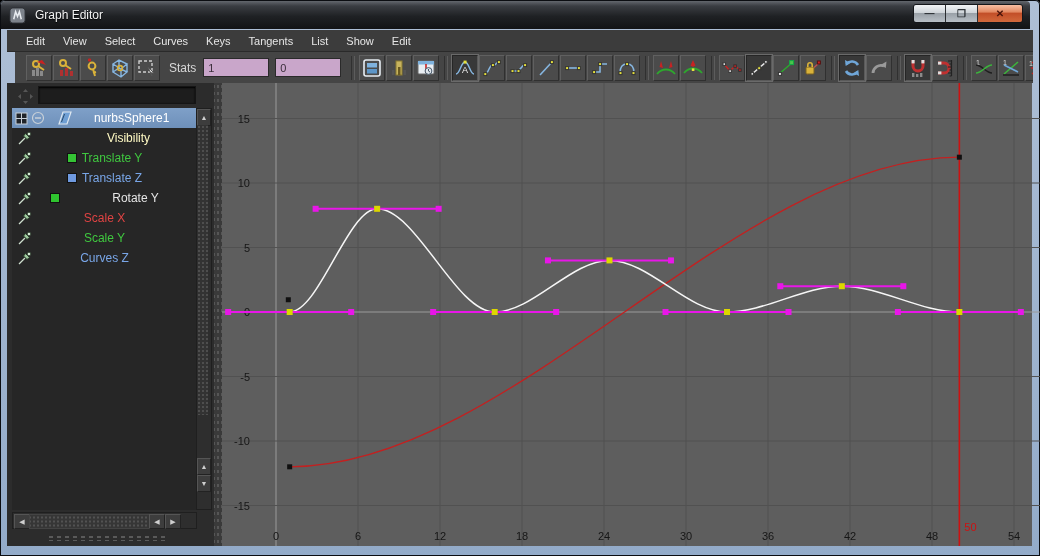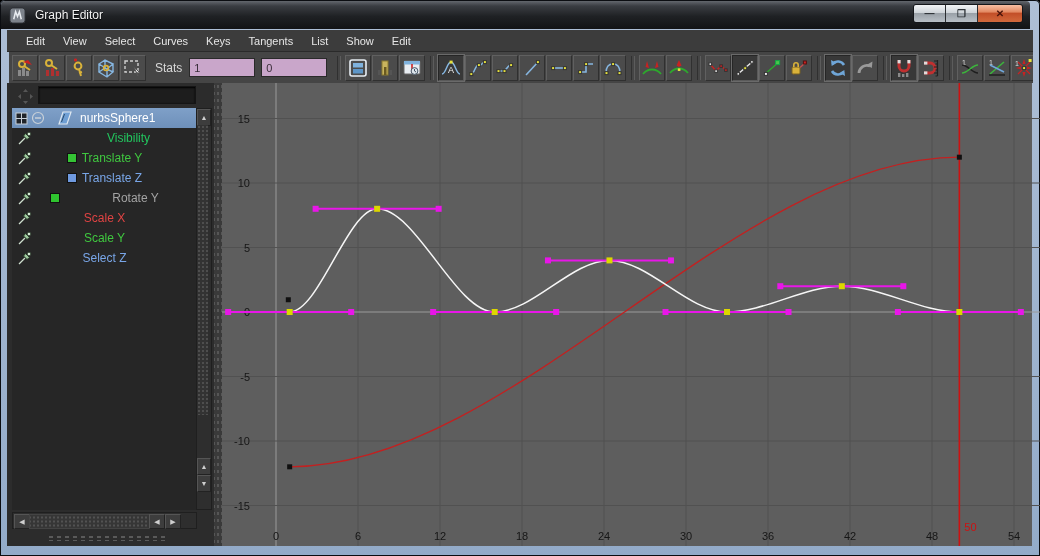--- a/index.html
+++ b/index.html
@@ -13,38 +13,38 @@
   .winbtns{position:absolute;right:7px;top:3px;display:flex;border:1px solid #14161a;border-radius:3px;overflow:hidden;}
   .wbtn{width:31px;height:17px;display:flex;align-items:center;justify-content:center;background:linear-gradient(180deg,#f2f4f6 0%,#cfd4d9 45%,#9aa1a8 50%,#b9c0c7 100%);border-right:1px solid #2a2d31;color:#2e3338;font-size:10px;font-weight:bold;cursor:pointer;}
   .wbtn:last-child{border-right:none;width:44px;}
   .wbtn.close{background:linear-gradient(180deg,#f7bfa4 0%,#e38a63 40%,#c34f28 50%,#d2693c 100%);color:#4a130a;}
 
   
   .menubar{position:absolute;left:7px;top:30px;right:7px;height:22px;background:#3c3c3c;border-bottom:1px solid #2a2a2a;display:flex;align-items:center;padding-left:10px;box-sizing:border-box;}
   .menu-item{color:#e6e6e6;font-size:11px;padding:3px 9px;cursor:default;}
 
   
-  .toolbar{position:absolute;left:9px;top:52px;right:7px;height:31px;background:#454545;display:flex;align-items:center;padding-left:3px;box-sizing:border-box;overflow:hidden;}
+  .toolbar{position:absolute;left:15px;top:52px;right:7px;height:31px;background:#454545;display:flex;align-items:center;padding-left:11px;box-sizing:border-box;overflow:hidden;}
   .tbtn{width:24px;height:24px;min-width:24px;background:#4b4b4b;border:1px solid;border-color:#606060 #303030 #303030 #606060;display:flex;align-items:center;justify-content:center;margin-right:1px;cursor:pointer;}
   .tbtn.pressed{background:#383838;border-color:#262626 #5a5a5a #5a5a5a #262626;box-shadow:0 0 0 1px #6a6a6a;}
   .tsep{width:2px;height:24px;min-width:2px;border-left:1px solid #303030;border-right:1px solid #5c5c5c;margin:0 4px;}
   .stats-label{color:#d8d8d8;font-size:12px;margin:0 7px 0 8px;}
   .stat-field{width:56px;height:17px;background:#c9a6ca;border:1px solid #2a2a2a;color:#3a2e3a;font-size:11px;font-family:"Liberation Sans",sans-serif;padding:0 4px;margin-right:6px;}
   .tbtn svg{display:block;}
 
   
   .main{position:absolute;left:7px;top:83px;right:8px;bottom:10px;background:#2a2a2a;}
 
   
   .panel{position:absolute;left:0;top:0;width:207px;height:100%;background:#2c2c2c;}
   .pan-icon{position:absolute;left:9px;top:4px;width:19px;height:19px;}
   .search-field{position:absolute;left:31px;top:3px;width:158px;height:18px;background:#1d1d1d;border:1px solid #151515;box-shadow:inset 0 1px 2px #000;color:#ddd;font-size:11px;padding:0 4px;box-sizing:border-box;font-family:"Liberation Sans",sans-serif;}
   .root-row{position:absolute;left:5px;top:25px;width:185px;height:20px;background:linear-gradient(180deg,#7fa0c8,#6e90ba);display:flex;align-items:center;color:#fff;font-size:12px;}
   .root-row .glyph{margin-left:3px;}
-  .root-label{margin-left:4px;}
+  .root-label{margin-left:18px;}
   .tree{position:absolute;left:5px;top:45px;width:185px;bottom:36px;background:#262626;}
   .ch-row{position:relative;height:20px;display:flex;align-items:center;}
   .ch-center{margin:0 auto;display:flex;align-items:center;gap:5px;font-size:12px;}
   .ch-pin{position:absolute;left:5px;top:2px;width:16px;height:16px;}
   .ch-swatch{width:8px;height:8px;border:1px solid #111;}
   
   .vscroll{position:absolute;right:2px;top:25px;width:14px;bottom:36px;background:#2e2e2e;border:1px solid #1f1f1f;}
   .vs-btn{position:absolute;left:0;width:12px;height:15px;background:#3d3d3d;border:1px solid;border-color:#555 #222 #222 #555;color:#cfcfcf;font-size:7px;display:flex;align-items:center;justify-content:center;}
   .vs-up{top:0;}
   .vs-up2{bottom:34px;}
@@ -357,21 +357,21 @@
       </div>
       <div class="tree">
   <div class="ch-row">
     <svg class="ch-pin" viewBox="0 0 16 16">
       <path d="M2 14 L8 8" stroke="#cfe0cf" stroke-width="1.2"></path>
       <path d="M8.5 3.5 L12.5 7.5 L10 9.5 L6.5 6 Z" fill="#9cc89c" stroke="#2a3a2a"></path>
       <circle cx="12" cy="4" r="1.8" fill="#d7ecd7" stroke="#2a3a2a" stroke-width="0.8"></circle>
     </svg>
     <span class="ch-center">
 
-      <span class="ch-label" style="color: #22c55e; margin-left: 48px;">Visibility</span>
+      <span class="ch-label" style="color: #fef9c3; margin-left: 48px;">Visibility</span>
     </span>
   </div>
 
 
   <div class="ch-row">
     <svg class="ch-pin" viewBox="0 0 16 16">
       <path d="M2 14 L8 8" stroke="#cfe0cf" stroke-width="1.2"></path>
       <path d="M8.5 3.5 L12.5 7.5 L10 9.5 L6.5 6 Z" fill="#9cc89c" stroke="#2a3a2a"></path>
       <circle cx="12" cy="4" r="1.8" fill="#d7ecd7" stroke="#2a3a2a" stroke-width="0.8"></circle>
     </svg>
@@ -395,21 +395,21 @@
 
 
   <div class="ch-row">
     <svg class="ch-pin" viewBox="0 0 16 16">
       <path d="M2 14 L8 8" stroke="#cfe0cf" stroke-width="1.2"></path>
       <path d="M8.5 3.5 L12.5 7.5 L10 9.5 L6.5 6 Z" fill="#9cc89c" stroke="#2a3a2a"></path>
       <circle cx="12" cy="4" r="1.8" fill="#d7ecd7" stroke="#2a3a2a" stroke-width="0.8"></circle>
     </svg>
     <span class="ch-center">
       <span class="ch-swatch" style="background: rgb(47, 196, 47);"></span>
-      <span class="ch-label" style="color: #a3a3a3; padding-left: 47px;">Rotate Y</span>
+      <span class="ch-label" style="color: #e5e5e5; padding-left: 47px;">Rotate Y</span>
     </span>
   </div>
 
 
   <div class="ch-row">
     <svg class="ch-pin" viewBox="0 0 16 16">
       <path d="M2 14 L8 8" stroke="#cfe0cf" stroke-width="1.2"></path>
       <path d="M8.5 3.5 L12.5 7.5 L10 9.5 L6.5 6 Z" fill="#9cc89c" stroke="#2a3a2a"></path>
       <circle cx="12" cy="4" r="1.8" fill="#d7ecd7" stroke="#2a3a2a" stroke-width="0.8"></circle>
     </svg>
@@ -432,21 +432,21 @@
   </div>
 
   <div class="ch-row">
     <svg class="ch-pin" viewBox="0 0 16 16">
       <path d="M2 14 L8 8" stroke="#cfe0cf" stroke-width="1.2"></path>
       <path d="M8.5 3.5 L12.5 7.5 L10 9.5 L6.5 6 Z" fill="#9cc89c" stroke="#2a3a2a"></path>
       <circle cx="12" cy="4" r="1.8" fill="#d7ecd7" stroke="#2a3a2a" stroke-width="0.8"></circle>
     </svg>
     <span class="ch-center">
 
-      <span class="ch-label" style="color: rgb(121, 166, 232);">Select Z</span>
+      <span class="ch-label" style="color: rgb(121, 166, 232);">Curves Z</span>
     </span>
   </div>
 </div>
 
       <div class="vscroll">
         <div class="vs-btn vs-up">▲</div>
         <div class="vs-thumb"></div>
         <div class="vs-btn vs-up2">▲</div>
         <div class="vs-btn vs-dn">▼</div>
       </div>

